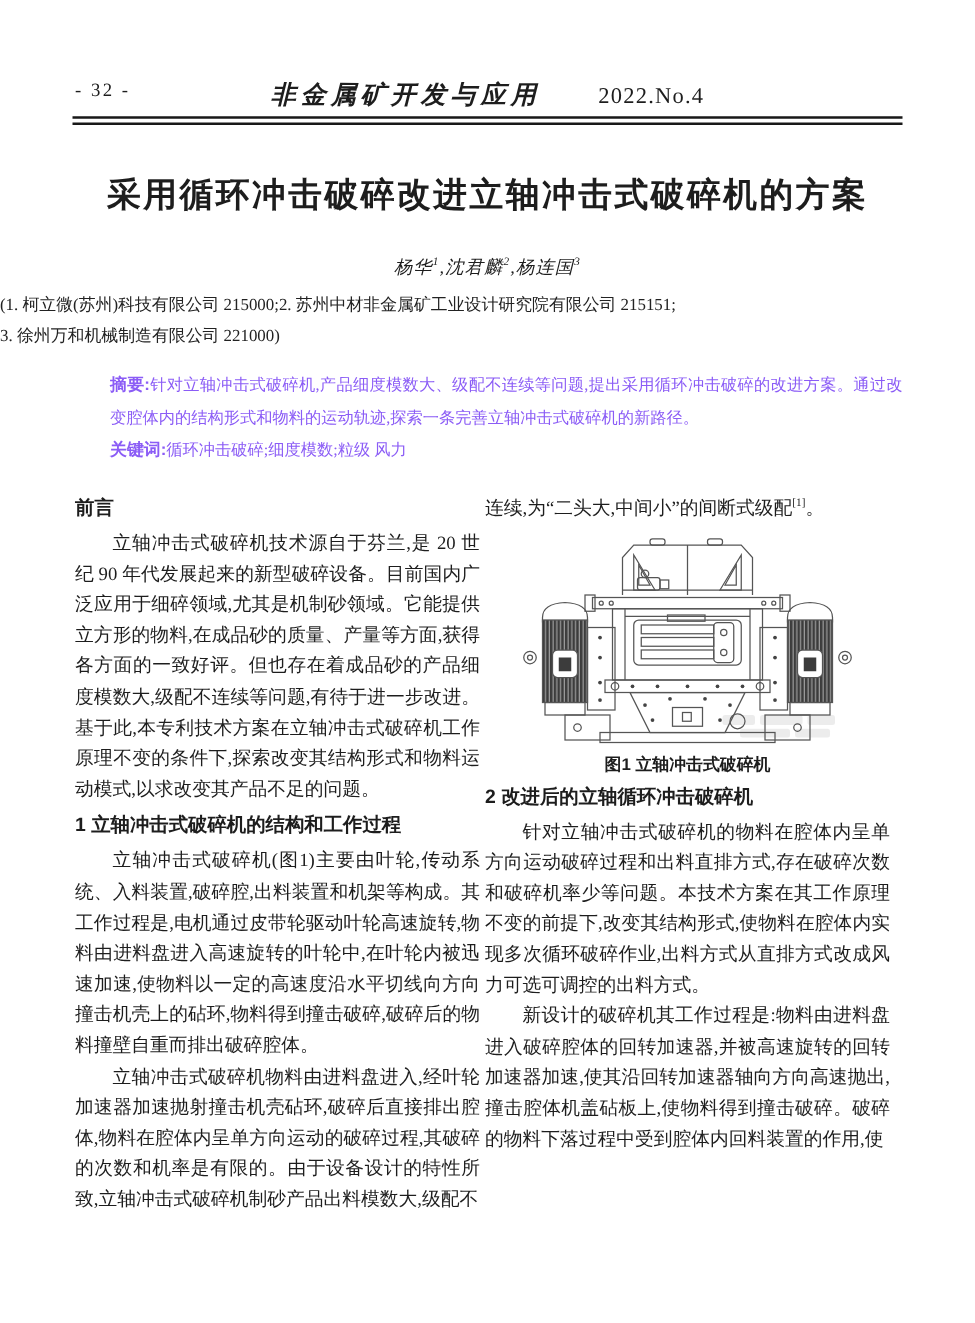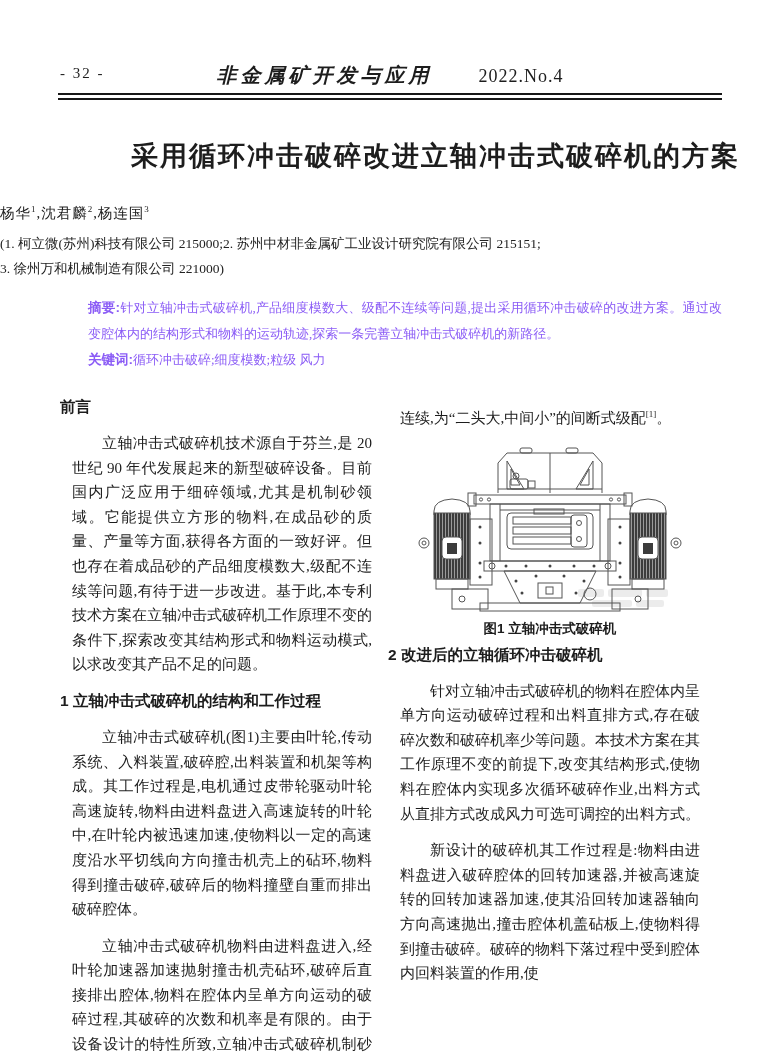--- a/index.html
+++ b/index.html
@@ -10,35 +10,35 @@
   }
   
   .header{margin:62px 58px 0;position:relative;height:24px;}
   .page-num{position:absolute;left:2px;top:3px;font-size:15px;letter-spacing:2px;}
   .header-center{text-align:center;white-space:nowrap;}
   .journal-name{font-style:italic;font-weight:bold;font-size:20px;letter-spacing:4px;}
   .issue{font-size:18px;margin-left:42px;letter-spacing:1px;}
   .rule{margin:7px 58px 0;height:3px;border-top:2.5px solid #181818;border-bottom:2.5px solid #181818;}
   
   .title{
-    margin:36px 40px 0;text-align:right;
+    margin:36px 40px 0;text-align:center;
     font-family:"Liberation Sans","DejaVu Sans",sans-serif;
     font-weight:bold;font-size:27px;letter-spacing:2px;line-height:40px;
   }
-  .authors{margin-top:28px;text-align:left;font-size:14.5px;letter-spacing:1px;}
+  .authors{margin-top:28px;text-align:center;font-size:14.5px;letter-spacing:1px;font-style:italic;}
   .authors sup{font-size:9px;}
   .affiliations{margin-top:8px;font-size:13.5px;line-height:25px;color:#222;}
   
   .abstract-block{margin:14px 58px 0 88px;font-size:13px;line-height:26px;text-align:justify;text-justify:inter-ideograph;color:#8b5cf6;}
   .abstract-block p{margin:0;}
   .inline-label{font-family:"Liberation Sans","DejaVu Sans",sans-serif;font-weight:bold;font-size:13.5px;}
   
   .columns{margin:17px 58px 0 60px;display:flex;gap:4px;}
   .col{width:324px;font-size:15px;line-height:24.6px;text-align:justify;text-justify:inter-ideograph;}
-  .col p{margin:12px;text-indent:2em;}
+  .col p{margin:0;text-indent:2em;}
   .col p.no-indent{text-indent:0;}
   .sec-heading{
     font-family:"Liberation Sans","DejaVu Sans",sans-serif;
     font-weight:bold;font-size:15.5px;line-height:24px;margin:5px 0 4px;
   }
   sup.ref{font-size:9px;}
   
   .figure{margin:6px 0 3px;text-align:center;}
   .figure svg{display:block;margin:0 auto;}
   .fig-caption{

